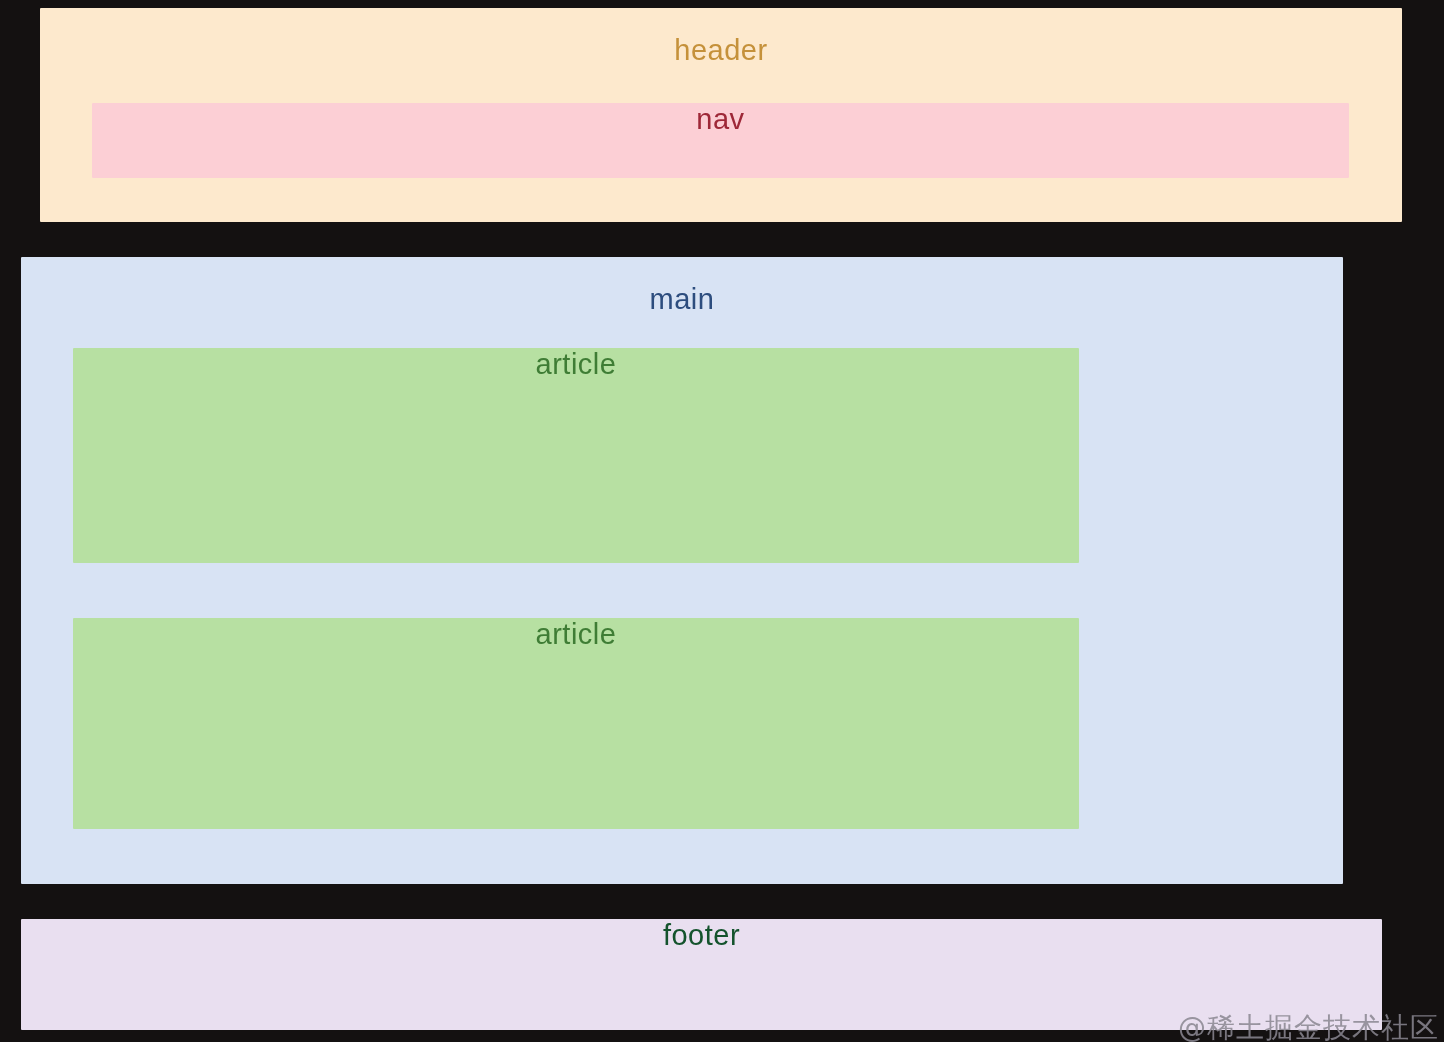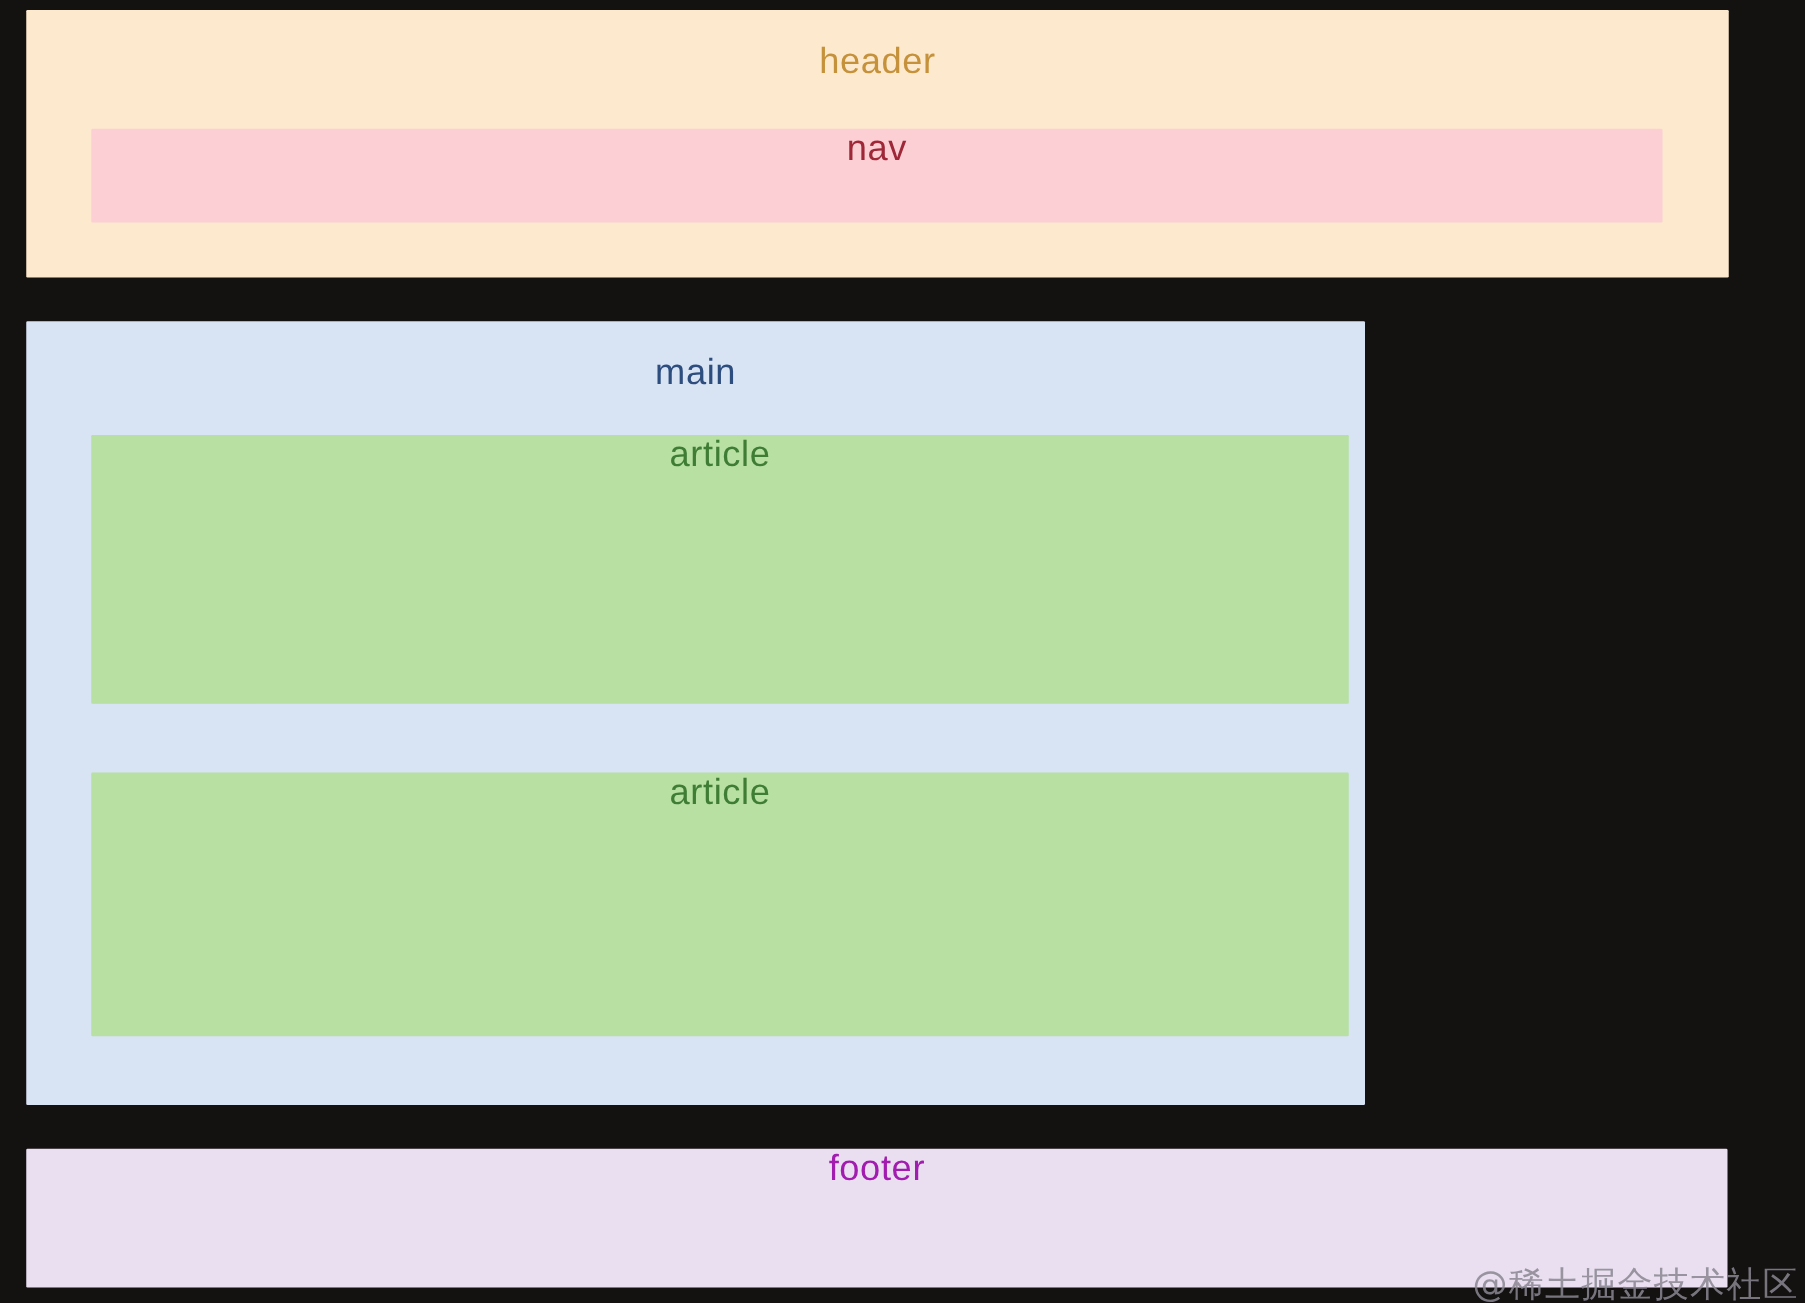--- a/index.html
+++ b/index.html
@@ -39,21 +39,21 @@
   }
   
   .center-box {
     display: flex;
     align-items: flex-start;
     justify-content: center;
   }
 
   .header-box { left: 21px; top: 8px;   width: 1362px; height: 214px; }
   .nav-box    { left: 52px; top: 95px;  width: 1257px; height: 75px; }  
-  .main-box   { left: 21px; top: 257px; width: 1071px; height: 627px; }
+  .main-box   { left: 21px; top: 257px; width: 1322px; height: 627px; }
   .article-1  { left: 52px; top: 91px;  width: 1006px; height: 215px; } 
   .article-2  { left: 52px; top: 361px; width: 1006px; height: 211px; } 
   .aside-box  { left: 1168px; top: 257px; width: 213px; height: 633px; }
   .footer-box { left: 21px; top: 919px; width: 1361px; height: 111px; }
 
   .watermark {
     position: absolute;
     right: 5px;
     top: 1009px;
     font-size: 28px;
@@ -61,39 +61,39 @@
     opacity: 0.85;
     font-family: "DejaVu Sans", sans-serif;
     user-select: none;
   }
 </style>
 </head>
 <body>
 
 <div class="stage">
 
-  <section class="box header-box" style="background: rgb(253, 233, 205);">
+  <section class="box header-box" style="background: rgb(253, 233, 205); margin-left: 19px;">
     <span class="label top-label" style="color: rgb(197, 145, 58);">header</span>
     <div class="box nav-box center-box" style="background: rgb(252, 207, 213);">
       <span class="label" style="color: rgb(158, 40, 56);">nav</span>
     </div>
   </section>
 
   <section class="box main-box" style="background: rgb(216, 227, 244);">
     <span class="label top-label" style="color: rgb(45, 77, 126);">main</span>
 
     <div class="box article-1 center-box" style="background: rgb(183, 224, 162);">
       <span class="label" style="color: rgb(63, 125, 53);">article</span>
     </div>
 
     <div class="box article-2 center-box" style="background: rgb(183, 224, 162);">
       <span class="label" style="color: rgb(63, 125, 53);">article</span>
     </div>
   </section>
 
 
   <section class="box footer-box center-box" style="background: rgb(233, 223, 240);">
-    <span class="label" style="color: #a21caf;">footer</span>
+    <span class="label" style="color: #14532d;">footer</span>
   </section>
 
   <div class="watermark" style="color: rgb(138, 135, 145);">@稀土掘金技术社区</div>
 
 </div>
 
 </body></html>

